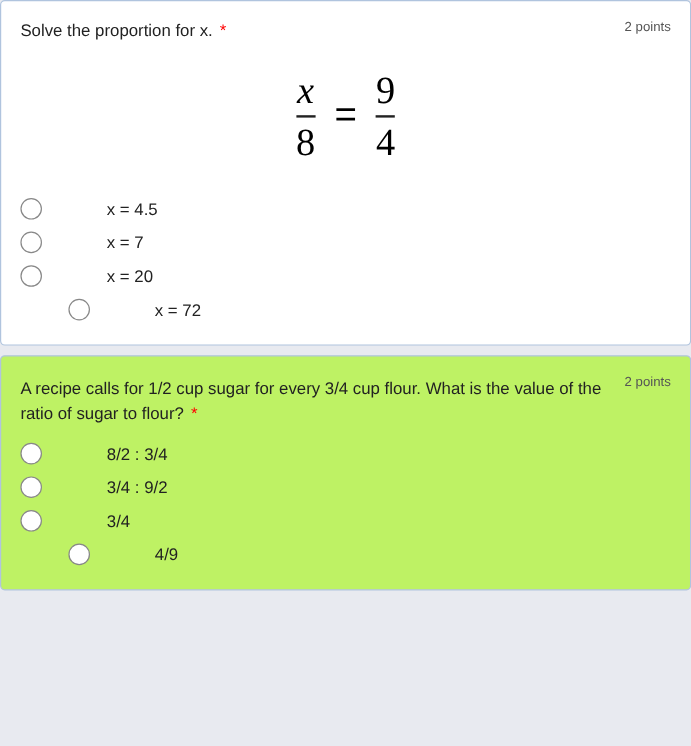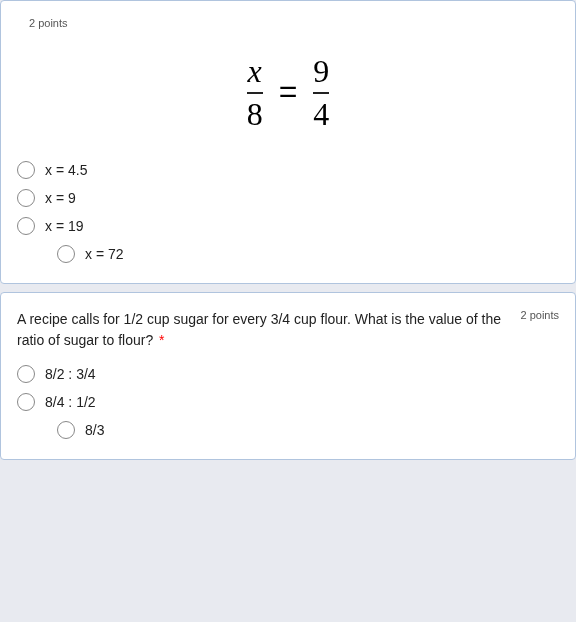--- a/index.html
+++ b/index.html
@@ -120,24 +120,25 @@
       flex-shrink: 0;
       background: #fff;
       display: flex;
       align-items: center;
       justify-content: center;
     }
 
     .option-label {
       font-size: 14px;
       color: #222;
+      margin-left: 44px;
     }
 
     .question-block-2 {
-      background: #ffffff;
+      background: #bef264;
       border: 1.5px solid #b0c4de;
       border-radius: 4px;
       padding: 16px 16px 20px 16px;
       margin-bottom: 8px;
     }
 
     .question-header-2 {
       display: flex;
       justify-content: space-between;
       align-items: flex-start;
@@ -149,20 +150,23 @@
       color: #222;
       flex: 1;
       line-height: 1.5;
     }
   </style>
 </head>
 <body>
 
 <div class="question-block">
   <div class="question-header">
+    <span class="question-text">
+      <span>Solve the proportion for x.</span><span class="required-star"> *</span>
+    </span>
     <span class="points">2 points</span>
   </div>
 
   <div class="fraction-container">
     <div class="fraction">
       <div class="fraction-numerator">x</div>
       <div class="fraction-line"></div>
       <div class="fraction-denominator">8</div>
     </div>
     <div class="equals-sign">=</div>
@@ -173,25 +177,25 @@
     </div>
   </div>
 
   <ul class="options-list">
     <li class="option-item">
       <div class="radio-circle"></div>
       <span class="option-label">x = 4.5</span>
     </li>
     <li class="option-item">
       <div class="radio-circle"></div>
-      <span class="option-label">x = 9</span>
-    </li>
-    <li class="option-item">
-      <div class="radio-circle"></div>
-      <span class="option-label">x = 19</span>
+      <span class="option-label">x = 7</span>
+    </li>
+    <li class="option-item">
+      <div class="radio-circle"></div>
+      <span class="option-label">x = 20</span>
     </li>
     <li class="option-item">
       <div class="radio-circle"></div>
       <span class="option-label">x = 72</span>
     </li>
   </ul>
 </div>
 
 <div class="question-block-2">
   <div class="question-header-2">
@@ -201,20 +205,24 @@
     <span class="points">2 points</span>
   </div>
 
   <ul class="options-list">
     <li class="option-item">
       <div class="radio-circle"></div>
       <span class="option-label">8/2 : 3/4</span>
     </li>
     <li class="option-item">
       <div class="radio-circle"></div>
-      <span class="option-label">8/4 : 1/2</span>
-    </li>
-    <li class="option-item">
-      <div class="radio-circle"></div>
-      <span class="option-label">8/3</span>
+      <span class="option-label">3/4 : 9/2</span>
+    </li>
+    <li class="option-item">
+      <div class="radio-circle"></div>
+      <span class="option-label">3/4</span>
+    </li>
+    <li class="option-item">
+      <div class="radio-circle"></div>
+      <span class="option-label">4/9</span>
     </li>
   </ul>
 </div>
 
 </body></html>

